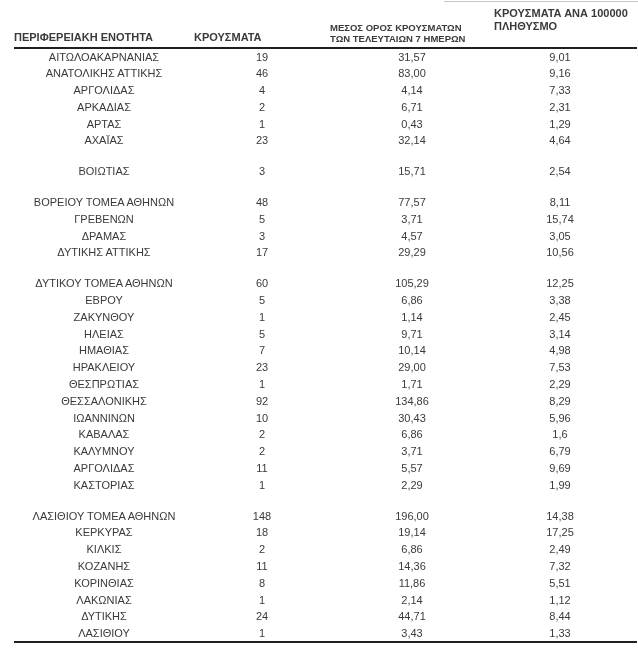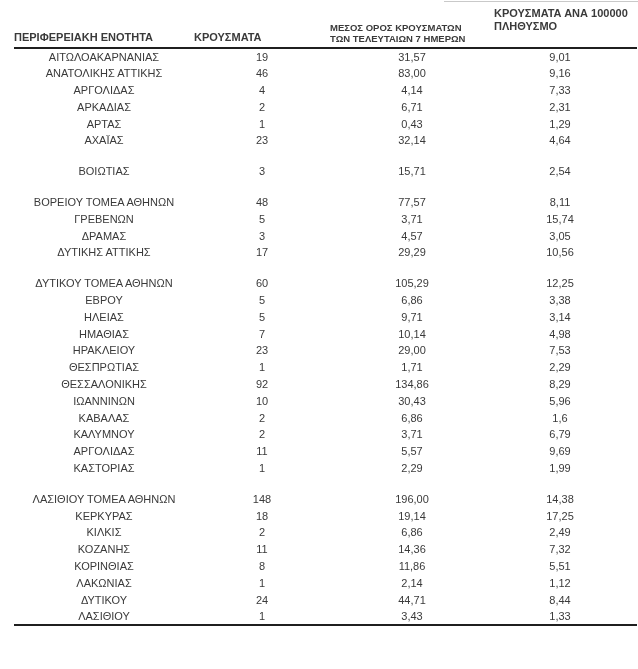--- a/index.html
+++ b/index.html
@@ -139,20 +139,26 @@
           <td>105,29</td>
           <td>12,25</td>
         </tr>
         <tr>
           <td>ΕΒΡΟΥ</td>
           <td>5</td>
           <td>6,86</td>
           <td>3,38</td>
         </tr>
         <tr>
+          <td>ΖΑΚΥΝΘΟΥ</td>
+          <td>1</td>
+          <td>1,14</td>
+          <td>2,45</td>
+        </tr>
+        <tr>
           <td>ΗΛΕΙΑΣ</td>
           <td>5</td>
           <td>9,71</td>
           <td>3,14</td>
         </tr>
         <tr>
           <td>ΗΜΑΘΙΑΣ</td>
           <td>7</td>
           <td>10,14</td>
           <td>4,98</td>
@@ -238,21 +244,21 @@
           <td>11,86</td>
           <td>5,51</td>
         </tr>
         <tr>
           <td>ΛΑΚΩΝΙΑΣ</td>
           <td>1</td>
           <td>2,14</td>
           <td>1,12</td>
         </tr>
         <tr>
-          <td>ΔΥΤΙΚΟΥ</td>
+          <td>ΔΥΤΙΚΗΣ</td>
           <td>24</td>
           <td>44,71</td>
           <td>8,44</td>
         </tr>
         <tr>
           <td>ΛΑΣΙΘΙΟΥ</td>
           <td>1</td>
           <td>3,43</td>
           <td>1,33</td>
         </tr>

